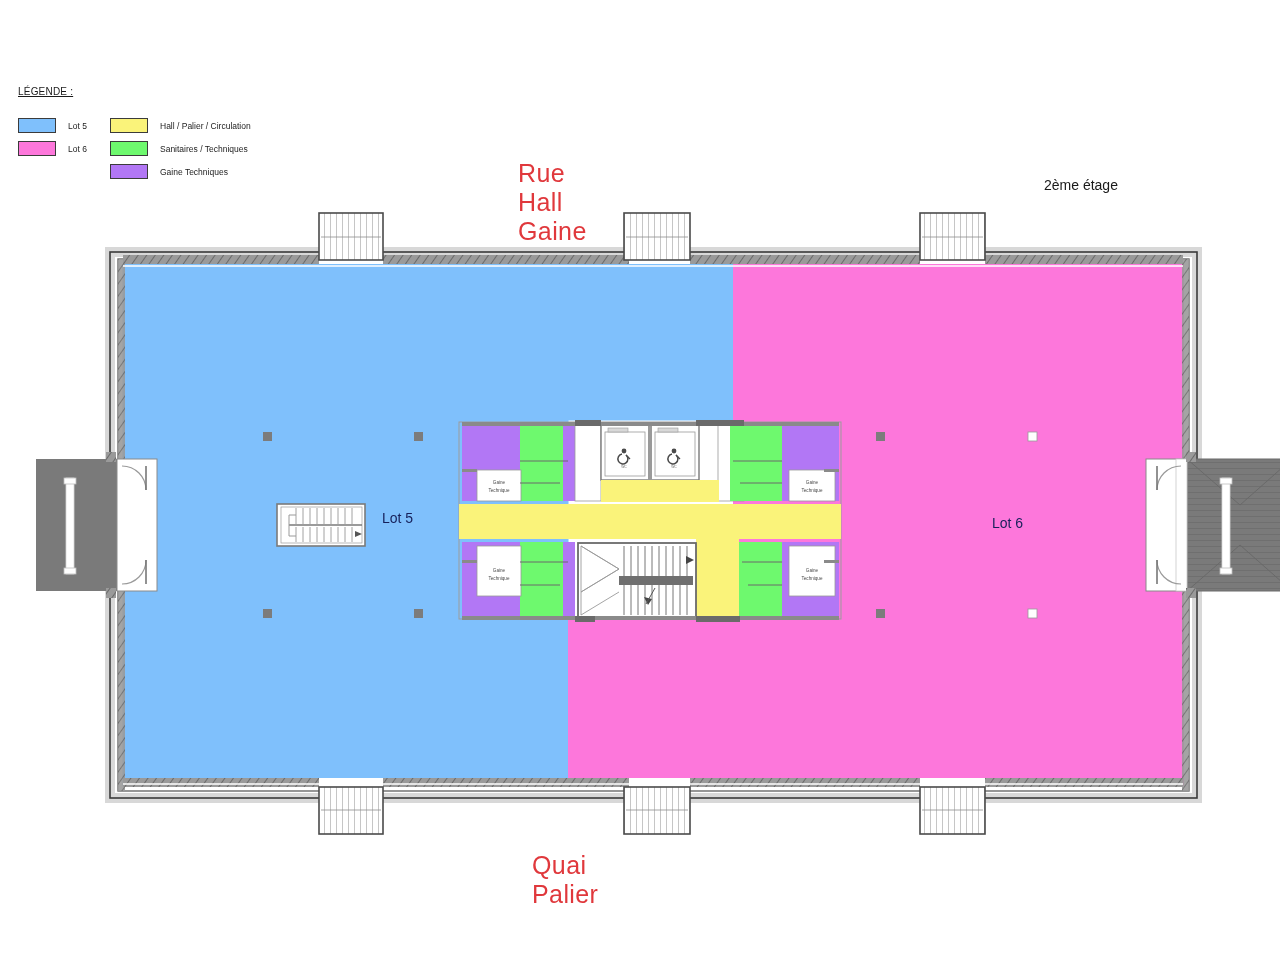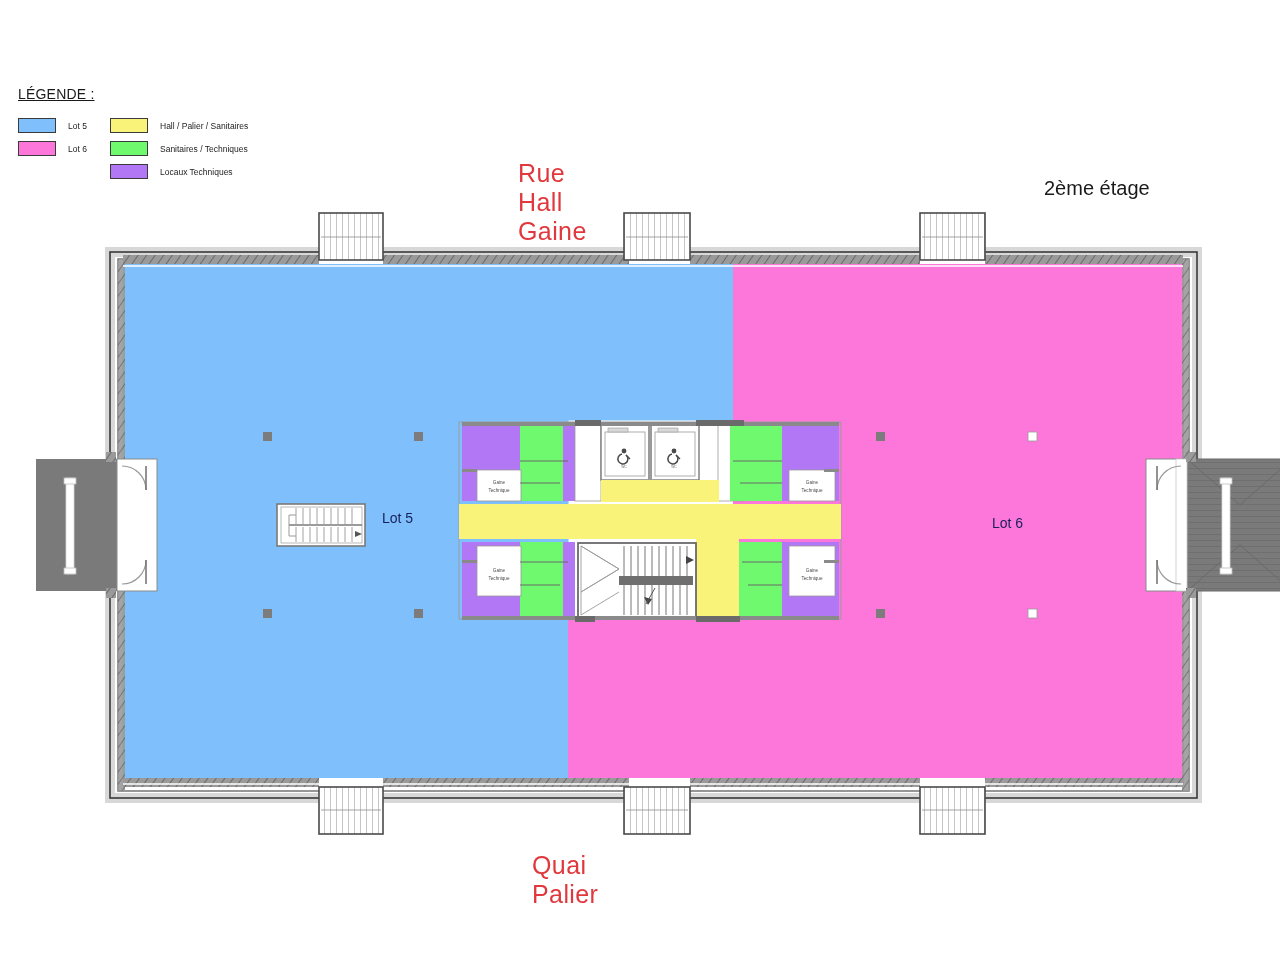--- a/index.html
+++ b/index.html
@@ -1,37 +1,37 @@
 <!DOCTYPE html>
 <html><head>
 <meta charset="utf-8">
 <style>
   html,body{margin:0;padding:0;background:#ffffff;}
   body{width:1280px;height:960px;position:relative;overflow:hidden;
        font-family:"Liberation Sans","DejaVu Sans",sans-serif;}
 
   
   #legend{position:absolute;left:18px;top:86px;width:300px;}
-  #legend-title{font-size:14px;color:#1a1a1a;text-decoration:underline;
+  #legend-title{font-size:10px;color:#1a1a1a;text-decoration:underline;
                 letter-spacing:.2px;}
   .legend-col{position:absolute;}
   .legend-col.c1{left:0px;top:28px;}
   .legend-col.c2{left:92px;top:28px;}
   .legend-row{display:flex;align-items:center;height:23px;}
   .swatch{width:38px;height:15px;border:1px solid #3b3b3b;box-sizing:border-box;
           flex:0 0 auto;}
   .legend-label{font-size:8.5px;color:#1c1c1c;margin-left:12px;white-space:nowrap;}
 
   
   .street{position:absolute;color:#e0383c;font-size:25px;letter-spacing:.4px;flex-direction:column;}
   #street-top{top:159px;left:518px;width:300px;display:flex;
               justify-content:space-between;}
   #street-bottom{top:851px;left:532px;width:225px;display:flex;
                  justify-content:center;}
-  #floor-label{position:absolute;top:177px;left:1044px;font-size:20px;color:#1a1a1a;}
+  #floor-label{position:absolute;top:177px;left:1044px;font-size:14px;color:#1a1a1a;}
 
   
   #plan{position:absolute;left:0;top:0;width:1280px;height:960px;}
   #plan svg{display:block;}
   .lot-text{font-size:14px;fill:#16205a;font-family:"Liberation Sans",sans-serif;}
   .gaine-text{font-size:4.6px;fill:#4a4a4a;font-family:"Liberation Sans",sans-serif;
               text-anchor:middle;}
 </style>
 </head>
 <body>
@@ -46,29 +46,29 @@
     </div>
     <div class="legend-row">
       <span class="swatch" style="background:#FD77DB"></span>
       <span class="legend-label">Lot 6</span>
     </div>
   </div>
 
   <div class="legend-col c2">
     <div class="legend-row">
       <span class="swatch" style="background:#FAF37A"></span>
-      <span class="legend-label">Hall / Palier / Sanitaires</span>
+      <span class="legend-label">Hall / Palier / Circulation</span>
     </div>
     <div class="legend-row">
       <span class="swatch" style="background:#6EF96E"></span>
       <span class="legend-label">Sanitaires / Techniques</span>
     </div>
     <div class="legend-row">
       <span class="swatch" style="background:#B277F5"></span>
-      <span class="legend-label">Locaux Techniques</span>
+      <span class="legend-label">Gaine Techniques</span>
     </div>
   </div>
 </div>
 
 <div class="street" id="street-top">
   <span>Rue</span>
   <span>Hall</span>
   <span>Gaine</span>
 </div>
 

